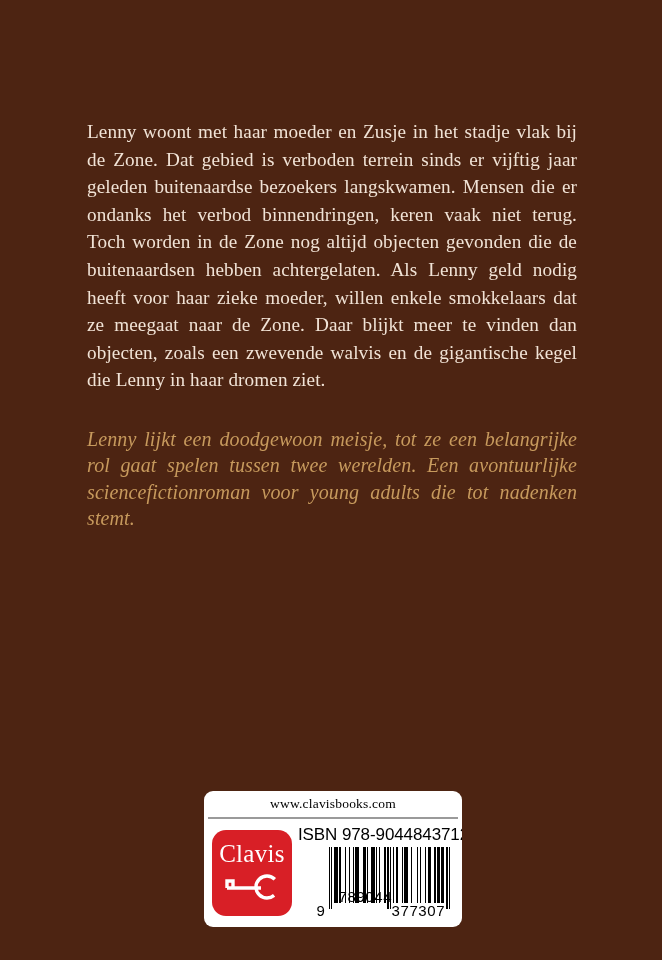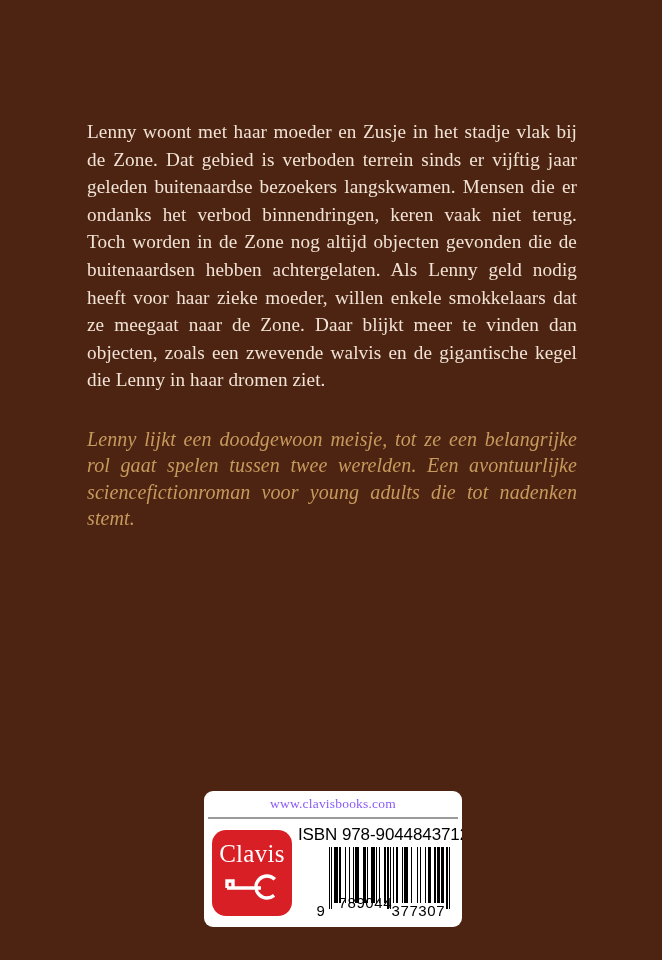--- a/index.html
+++ b/index.html
@@ -67,21 +67,21 @@
     flex-direction: column;
   }
 
   .label-url {
     height: 26px;
     display: flex;
     align-items: center;
     justify-content: center;
     font-family: "Liberation Serif", "DejaVu Serif", serif;
     font-size: 13.5px;
-    color: #8b5cf6;
+    color: #000000;
     letter-spacing: 0.2px;
     flex: 0 0 auto;
   }
 
   .label-divider {
     height: 2px;
     background: #9a9a9a;
     margin: 0 4px;
     flex: 0 0 auto;
   }
@@ -174,21 +174,21 @@
     bottom: 2px;
     width: 100%;
     height: 16px;
     font-family: "Liberation Sans", "DejaVu Sans", sans-serif;
     font-size: 15px;
     color: #000;
     letter-spacing: 0.6px;
   }
 
   .digits .d-lead { position: absolute; left: 0px; bottom: 0; }
-  .digits .d-left { position: absolute; left: 22px; bottom: 8px; }
+  .digits .d-left { position: absolute; left: 22px; bottom: 14px; }
   .digits .d-right { position: absolute; left: 75px; bottom: 0; }
 </style>
 </head>
 <body>
 
 <div class="cover">
 
   <div class="blurb-block">
     <p class="blurb">Lenny woont met haar moeder en Zusje in het stadje vlak bij de Zone. Dat gebied is verboden terrein sinds er vijftig jaar geleden buitenaardse bezoekers langskwamen. Mensen die er ondanks het verbod binnendringen, keren vaak niet terug. Toch worden in de Zone nog altijd objecten gevonden die de buitenaardsen hebben achtergelaten. Als Lenny geld nodig heeft voor haar zieke moeder, willen enkele smokkelaars dat ze meegaat naar de Zone. Daar blijkt meer te vinden dan objecten, zoals een zwevende walvis en de gigantische kegel die Lenny in haar dromen ziet.</p>
     <p class="tagline">Lenny lijkt een doodgewoon meisje, tot ze een belangrijke rol gaat spelen tussen twee werelden. Een avontuurlijke sciencefictionroman voor young adults die tot nadenken stemt.</p>

